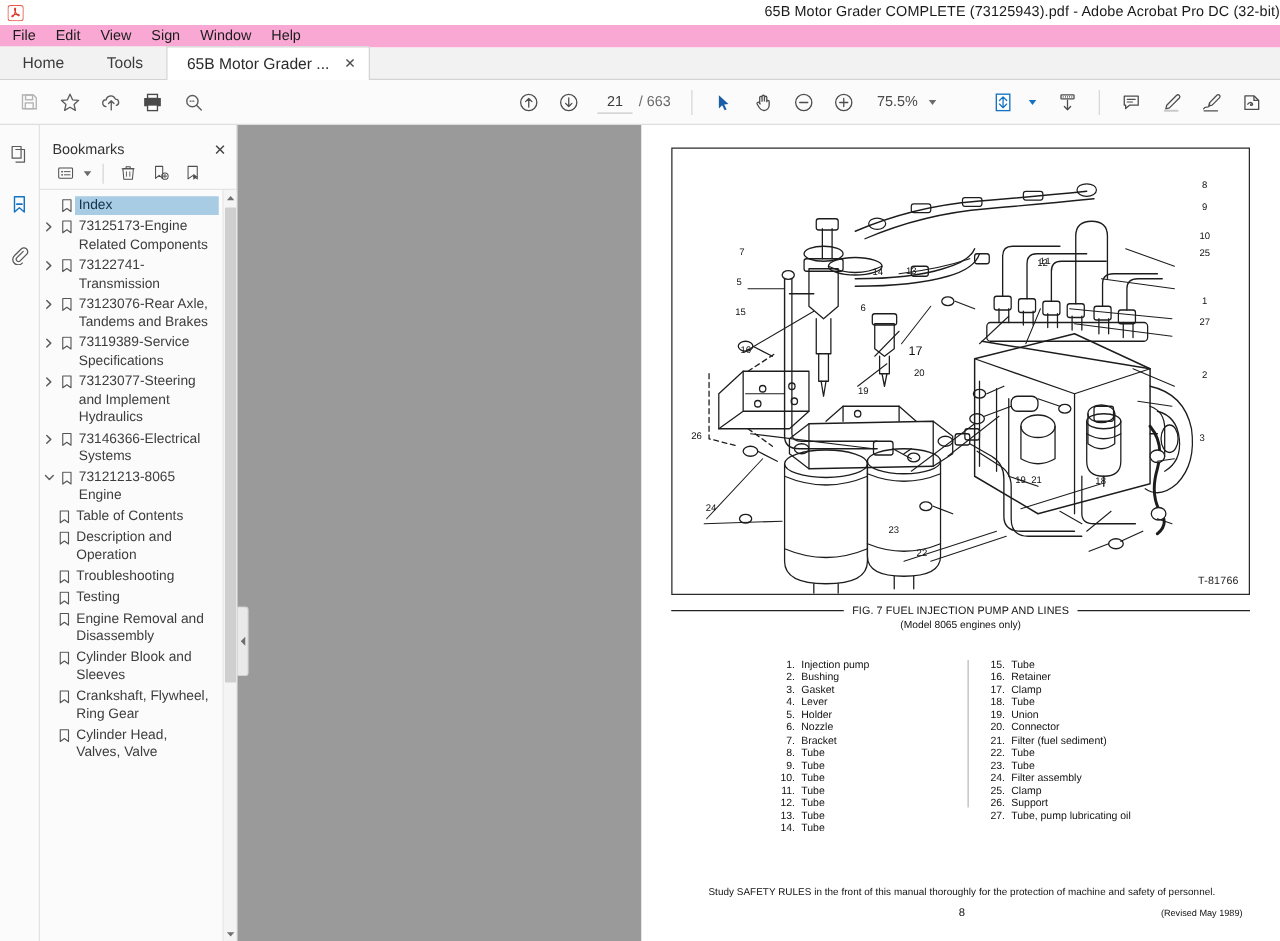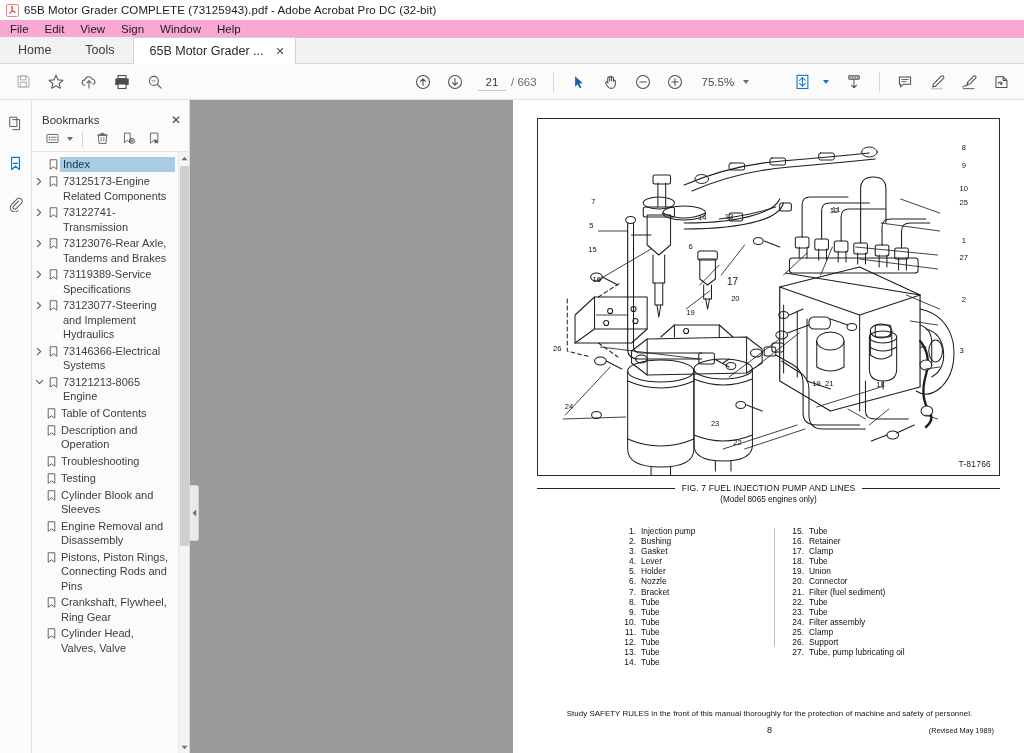--- a/index.html
+++ b/index.html
@@ -19,20 +19,21 @@
     display: flex; flex-direction: column;
   }
 
   
   .titlebar {
     height: 20px; min-height: 20px;
     background: #ffffff;
     display: flex; align-items: center;
     padding-left: 6px;
     border-bottom: 0px solid #e6e6e6;
+    justify-content: space-between;
   }
   .acro-logo {
     width: 13px; height: 13px;
     margin-right: 5px;
     position: relative; flex: 0 0 auto;
   }
   .acro-logo svg { display:block; }
   .title-text {
     font-size: 11.5px; color: #1a1a1a;
     white-space: nowrap; letter-spacing: .1px;
@@ -682,37 +683,29 @@
                 </svg>
               </span>
               <span class="bm-label">Testing</span>
             </div>
             <div class="bm-row lvl1">
               <span class="bm-bmicon">
                 <svg width="9" height="11" viewBox="0 0 10 13" fill="none" stroke="#555" stroke-width="1.05" stroke-linejoin="round">
                   <path d="M1.1 0.9h7.8v11.2L5 9.2 1.1 12.1z"></path>
                 </svg>
               </span>
+              <span class="bm-label">Engine Removal and Disassembly</span>
+            </div>
+            <div class="bm-row lvl1">
+              <span class="bm-bmicon">
+                <svg width="9" height="11" viewBox="0 0 10 13" fill="none" stroke="#555" stroke-width="1.05" stroke-linejoin="round">
+                  <path d="M1.1 0.9h7.8v11.2L5 9.2 1.1 12.1z"></path>
+                </svg>
+              </span>
               <span class="bm-label">Cylinder Blook and Sleeves</span>
-            </div>
-            <div class="bm-row lvl1">
-              <span class="bm-bmicon">
-                <svg width="9" height="11" viewBox="0 0 10 13" fill="none" stroke="#555" stroke-width="1.05" stroke-linejoin="round">
-                  <path d="M1.1 0.9h7.8v11.2L5 9.2 1.1 12.1z"></path>
-                </svg>
-              </span>
-              <span class="bm-label">Engine Removal and Disassembly</span>
-            </div>
-            <div class="bm-row lvl1">
-              <span class="bm-bmicon">
-                <svg width="9" height="11" viewBox="0 0 10 13" fill="none" stroke="#555" stroke-width="1.05" stroke-linejoin="round">
-                  <path d="M1.1 0.9h7.8v11.2L5 9.2 1.1 12.1z"></path>
-                </svg>
-              </span>
-              <span class="bm-label">Pistons, Piston Rings, Connecting Rods  and Pins</span>
             </div>
             <div class="bm-row lvl1">
               <span class="bm-bmicon">
                 <svg width="9" height="11" viewBox="0 0 10 13" fill="none" stroke="#555" stroke-width="1.05" stroke-linejoin="round">
                   <path d="M1.1 0.9h7.8v11.2L5 9.2 1.1 12.1z"></path>
                 </svg>
               </span>
               <span class="bm-label">Crankshaft, Flywheel, Ring Gear</span>
             </div>
             <div class="bm-row lvl1">

